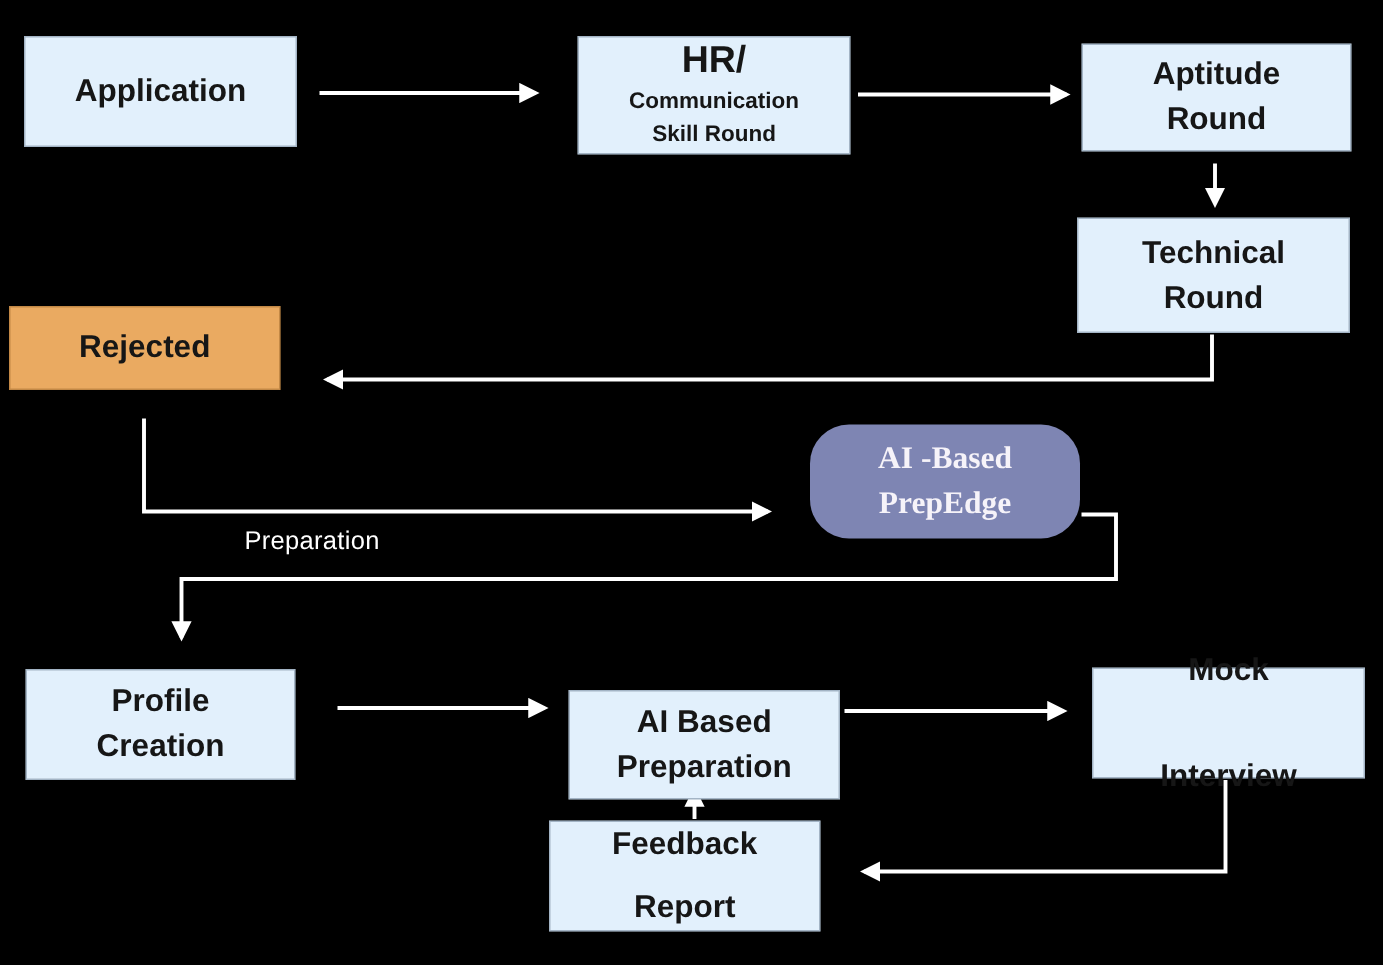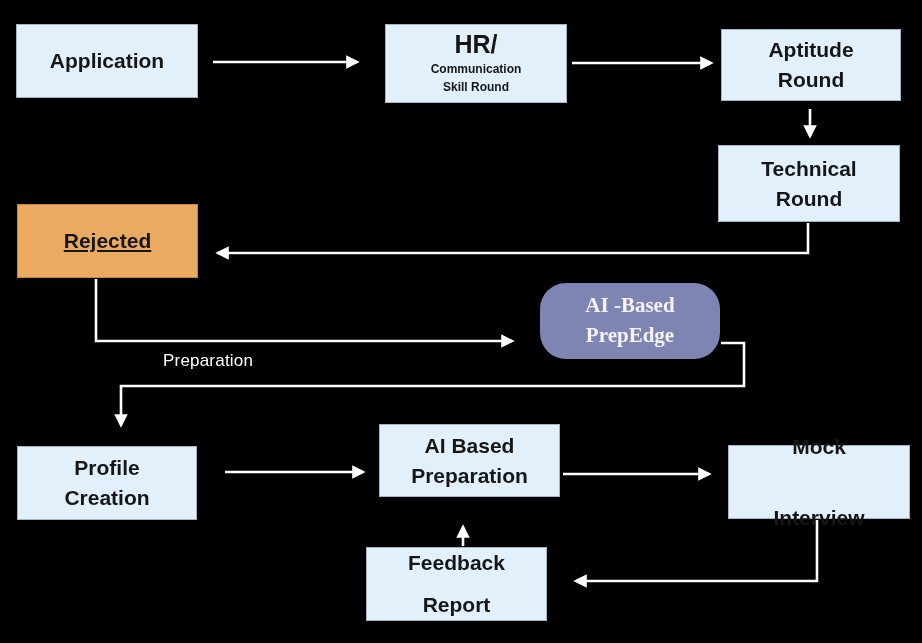--- a/index.html
+++ b/index.html
@@ -49,39 +49,39 @@
     border-radius: 26px;
     color: var(--text-light, #f6f3f9);
     border: none;
   }
   .hr-title {
     font-size: 25px;
     line-height: 1.1;
     margin-bottom: 3px;
   }
   .hr-sub {
-    font-size: 12px;
+    font-size: 15px;
     line-height: 1.45;
   }
   .edge-label {
     position: absolute;
     color: #ffffff;
     font-size: 17px;
     font-weight: 500;
     letter-spacing: 0.2px;
   }
   
   #n-application { left: 16px;  top: 24px;  width: 182px; height: 74px; }
   #n-hr          { left: 385px; top: 24px;  width: 182px; height: 79px; }
   #n-aptitude    { left: 721px; top: 29px;  width: 180px; height: 72px; }
   #n-technical   { left: 718px; top: 145px; width: 182px; height: 77px; }
-  #n-rejected    { left: 17px;  top: 204px; width: 181px; height: 74px; text-decoration: underline; }
+  #n-rejected    { left: 6px;  top: 204px; width: 181px; height: 56px; }
   #n-prepedge    { left: 540px; top: 283px; width: 180px; height: 76px; font-family: Liberation Serif, serif; }
   #n-profile     { left: 17px;  top: 446px; width: 180px; height: 74px; }
-  #n-aiprep      { left: 379px; top: 424px; width: 181px; height: 73px; }
+  #n-aiprep      { left: 379px; top: 460px; width: 181px; height: 73px; }
   #n-mock        { left: 728px; top: 445px; width: 182px; height: 74px; gap: 41px; }
   #n-feedback    { left: 366px; top: 547px; width: 181px; height: 74px; justify-content: space-between; }
   #lbl-preparation { left: 163px; top: 351px; }
 </style>
 </head>
 <body>
 
 <div id="canvas" style="--bg: #000000; --box-fill: #e2f0fc; --rejected-fill: #eaaa61; --prepedge-fill: #7e85b3; --text-dark: #161616; --text-light: #f6f3f9;">
 
   <svg class="edges" viewBox="0 0 922 643" xmlns="http://www.w3.org/2000/svg">

